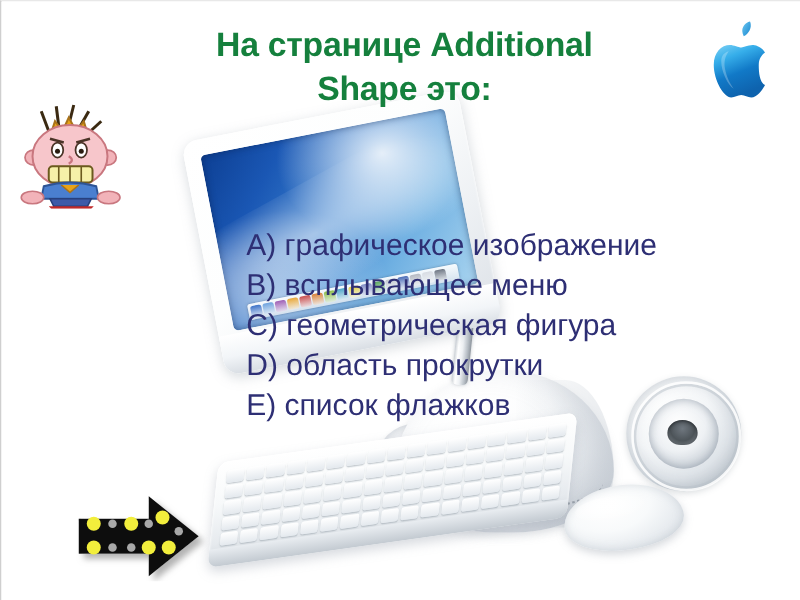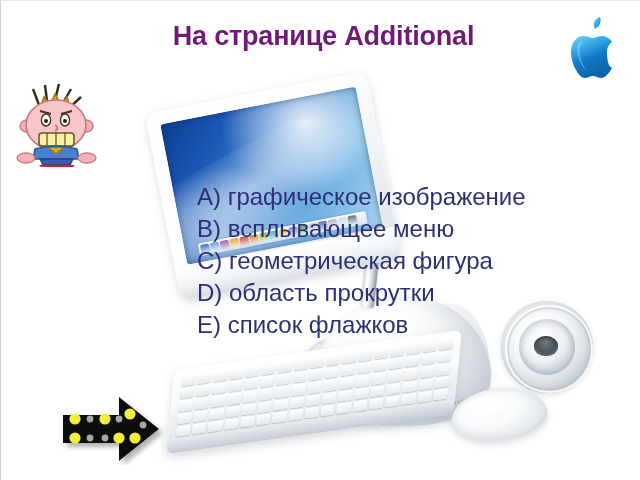--- a/index.html
+++ b/index.html
@@ -312,21 +312,21 @@
   
   .title {
     position: absolute;
     left: 100px;
     top: 18px;
     width: 445px;
     text-align: center;
     font-size: 27px;
     font-weight: bold;
     line-height: 35px;
-    color: #701a75;
+    color: #15803d;
     z-index: 6;
     letter-spacing: -0.2px;
   }
   .options {
     position: absolute;
     left: 196px;
     top: 180px;
     width: 452px;
     z-index: 6;
     color: #2E2F74;
@@ -570,20 +570,21 @@
       <path d="M36 12 C33 6 36 2 41 0 C43 5 40 10 36 12 Z" fill="url(#leafGrad)"></path>
       <path d="M48 35 c0 -7 5 -10 5 -10 -3 -5 -8 -6 -10 -6 -4 0 -7 2 -9 2 -2 0 -6 -2 -9 -2
                -7 0 -13 6 -13 16 0 12 8 26 14 26 3 0 5 -2 8 -2 3 0 5 2 8 2 6 0 11 -10 11 -10
                -4 -2 -5 -9 -5 -16 Z" fill="url(#appleGrad)"></path>
       <path d="M24 24 c-3 4 -4 9 -3 14 1 6 4 12 7 16 -5 -3 -10 -14 -10 -22 0 -4 2 -7 6 -8 Z" fill="#FFFFFF" opacity="0.25"></path>
     </svg>
   </div>
 
   <div class="title">
     <div>На странице Additional</div>
+    <div>Shape это:</div>
   </div>
 
   <div class="options">
     <div>A) графическое изображение</div>
     <div>B) всплывающее меню</div>
     <div>C) геометрическая фигура</div>
     <div>D) область прокрутки</div>
     <div>E) список флажков</div>
   </div>
 

